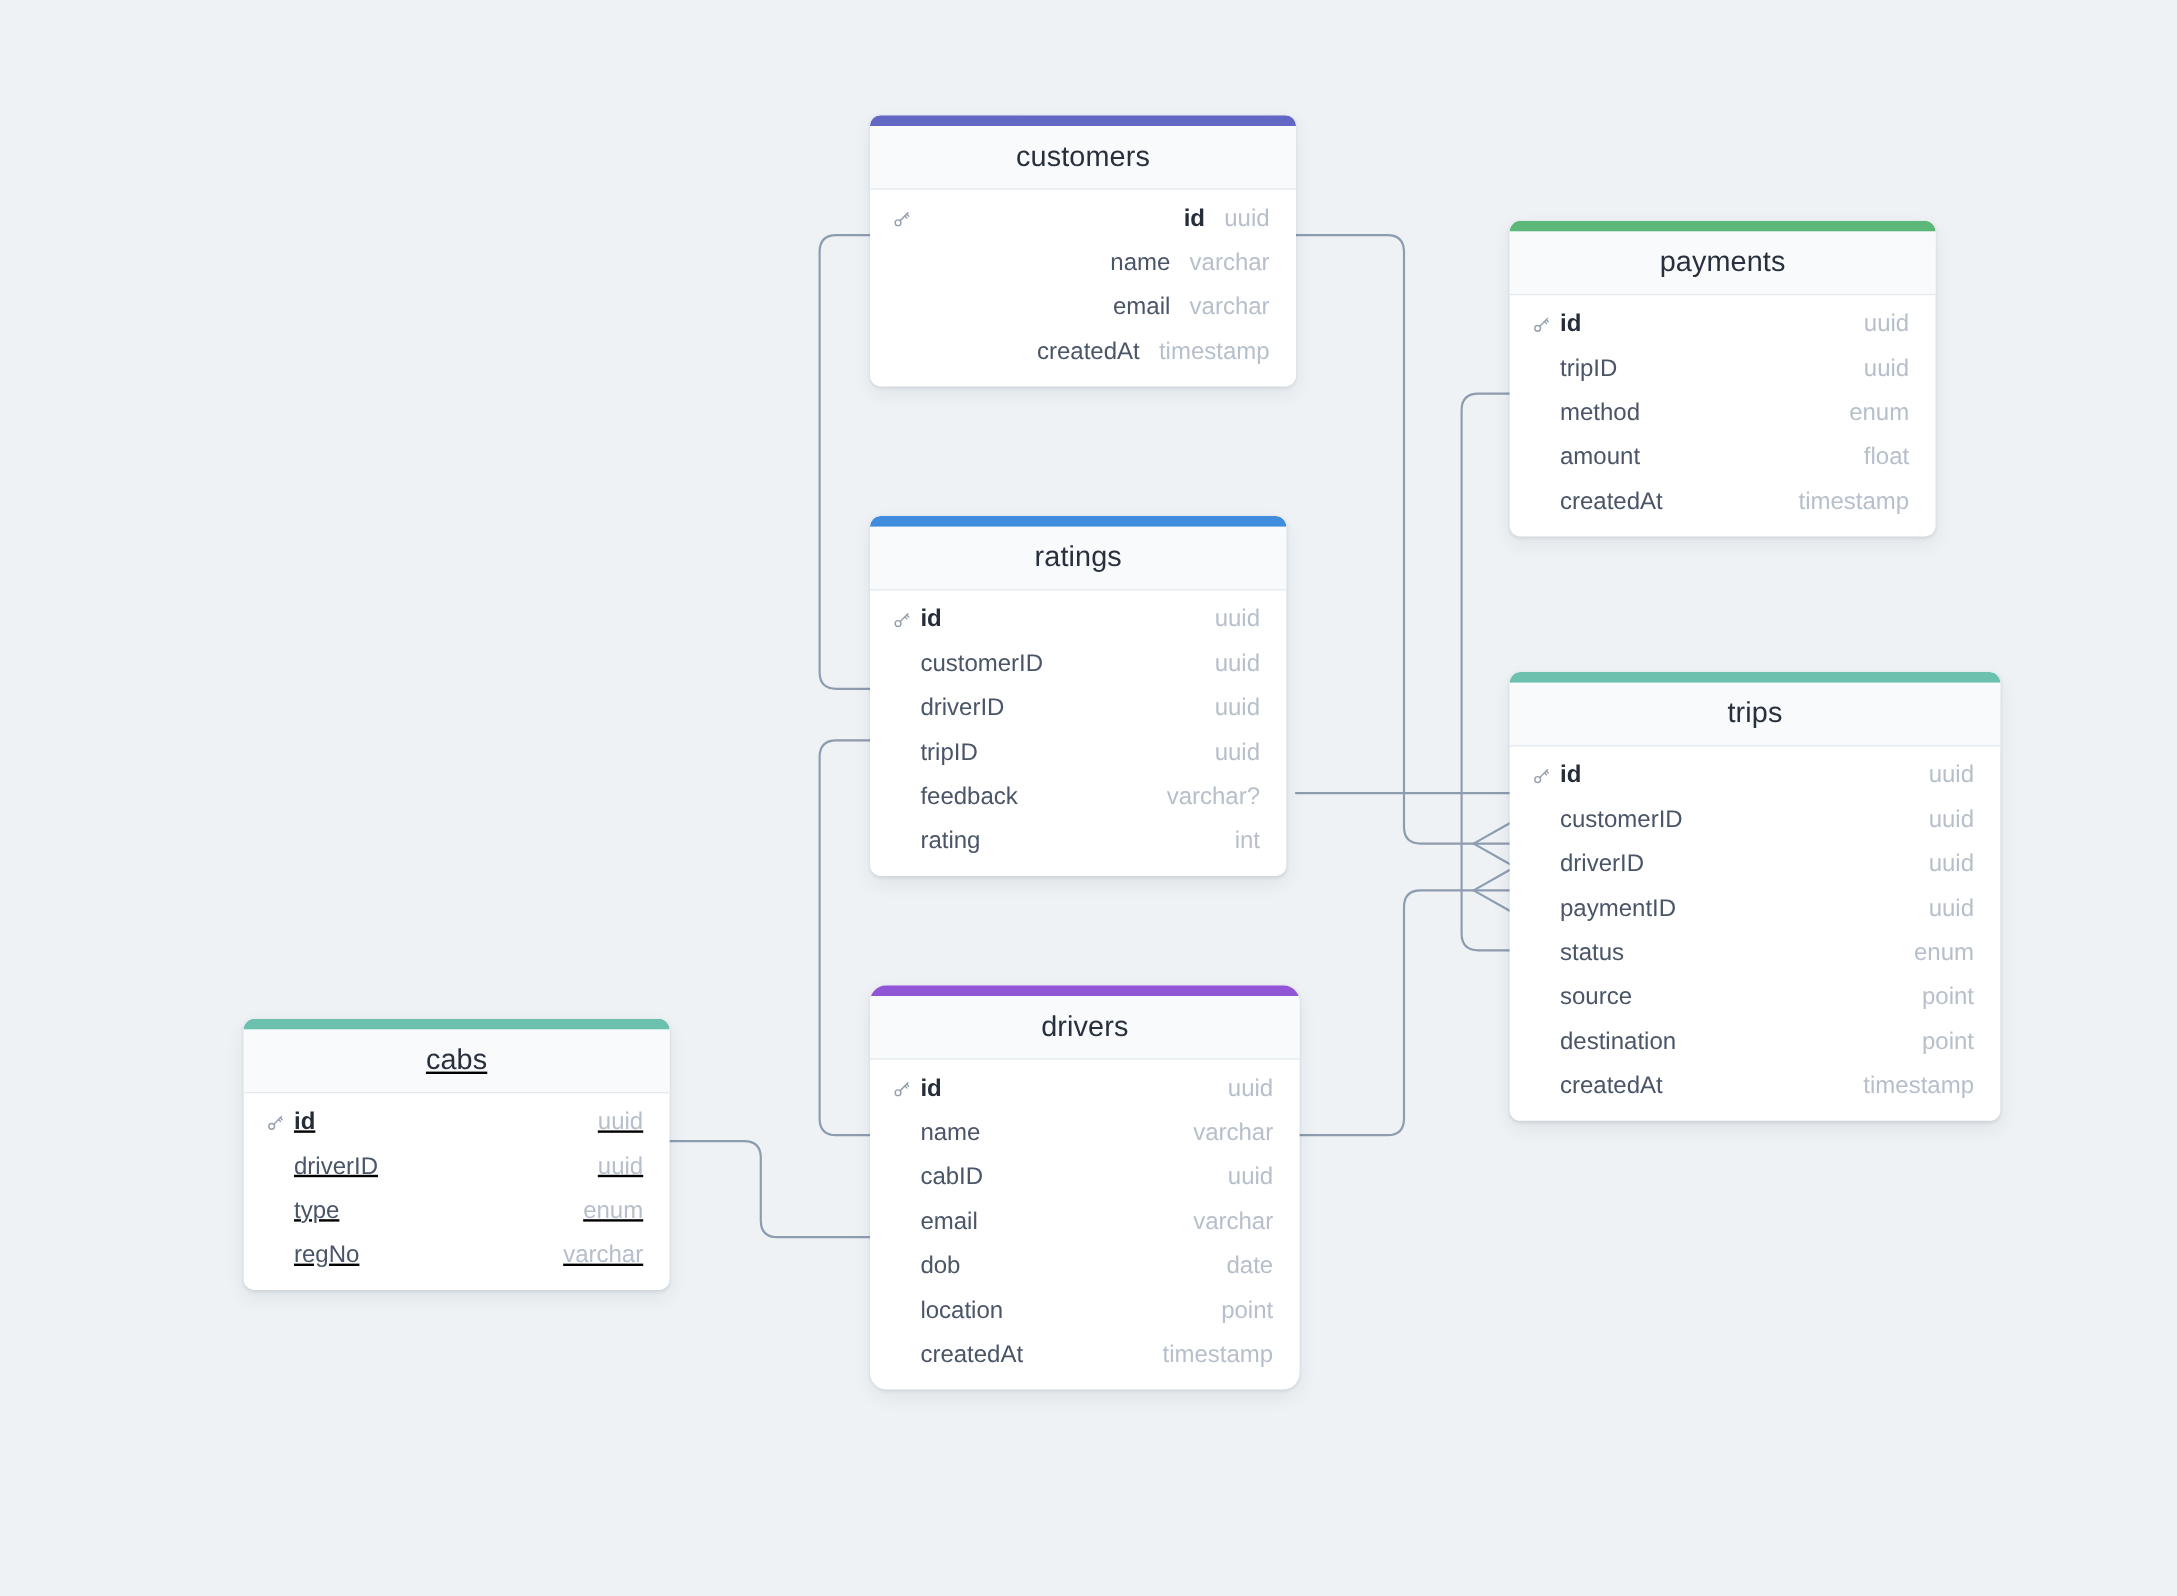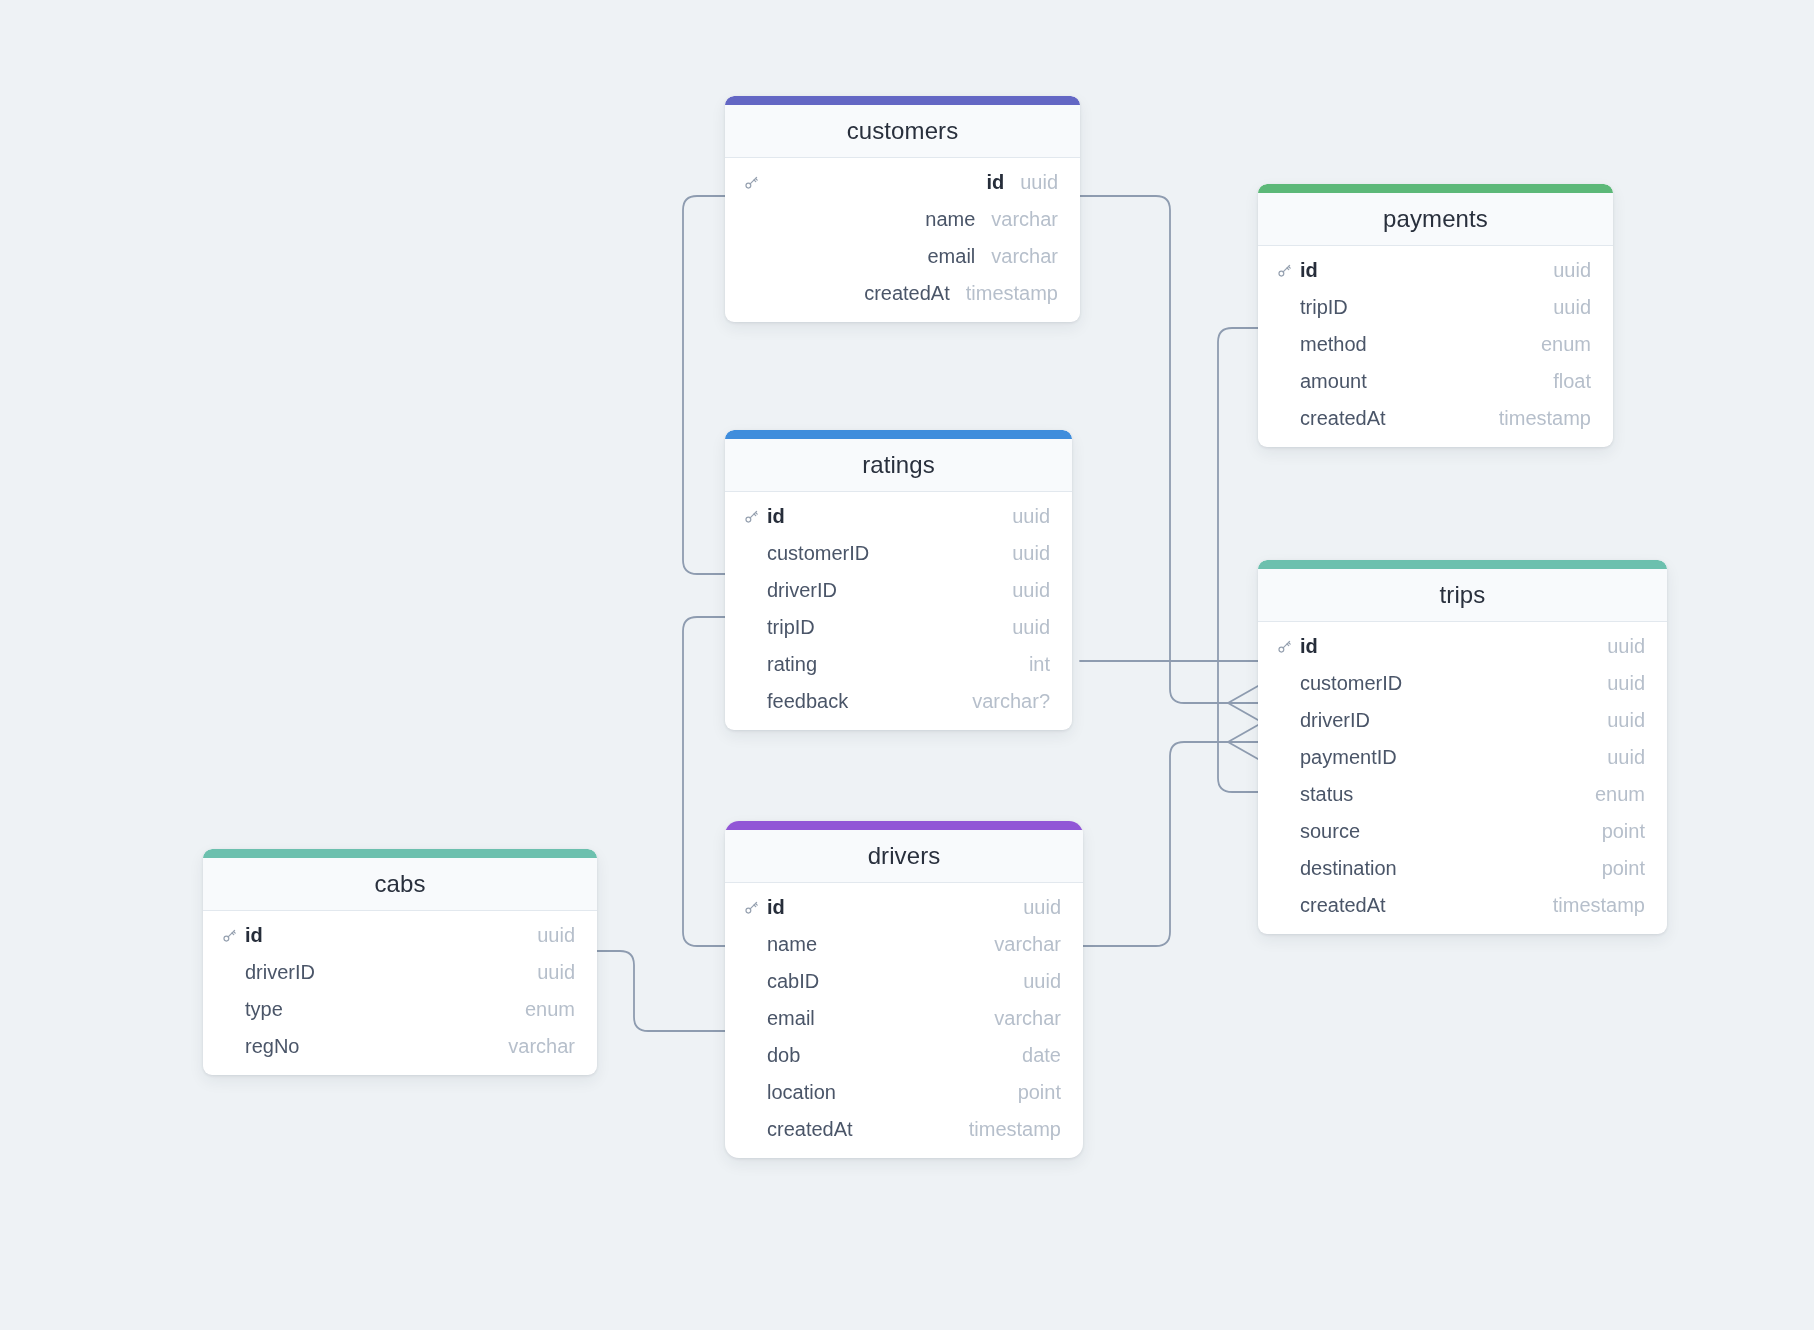--- a/index.html
+++ b/index.html
@@ -219,27 +219,27 @@
             <span class="field-name">driverID</span>
             <span class="field-type">uuid</span>
           </div>
           <div class="field-row">
             <span class="field-key"></span>
             <span class="field-name">tripID</span>
             <span class="field-type">uuid</span>
           </div>
           <div class="field-row">
             <span class="field-key"></span>
+            <span class="field-name">feedback</span>
+            <span class="field-type">varchar?</span>
+          </div>
+          <div class="field-row">
+            <span class="field-key"></span>
             <span class="field-name">rating</span>
             <span class="field-type">int</span>
-          </div>
-          <div class="field-row">
-            <span class="field-key"></span>
-            <span class="field-name">feedback</span>
-            <span class="field-type">varchar?</span>
           </div>
         </div>
       </div>
       <div class="table-card" style="left: 1258px; top: 560px; width: 409px;">
         <div class="accent-bar" style="background: rgb(108, 192, 174);"></div>
         <div class="card-title">trips</div>
         <div class="field-list">
           <div class="field-row pk">
             <span class="field-key">
               <svg class="keyicon" width="17" height="17" viewBox="0 0 24 24" fill="none" stroke="#96a1b0" stroke-width="1.7" stroke-linecap="round" stroke-linejoin="round">
@@ -282,21 +282,21 @@
             <span class="field-name">destination</span>
             <span class="field-type">point</span>
           </div>
           <div class="field-row">
             <span class="field-key"></span>
             <span class="field-name">createdAt</span>
             <span class="field-type">timestamp</span>
           </div>
         </div>
       </div>
-      <div class="table-card" style="left: 203px; top: 849px; width: 394px;">
+      <div class="table-card" style="left: 203px; top: 849px; width: 355px; text-decoration: underline;">
         <div class="accent-bar" style="background: rgb(108, 192, 174);"></div>
         <div class="card-title">cabs</div>
         <div class="field-list">
           <div class="field-row pk">
             <span class="field-key">
               <svg class="keyicon" width="17" height="17" viewBox="0 0 24 24" fill="none" stroke="#96a1b0" stroke-width="1.7" stroke-linecap="round" stroke-linejoin="round">
                 <circle cx="7.6" cy="16.4" r="3.4"></circle>
                 <path d="M10.1 13.9 L19.2 4.8"></path>
                 <path d="M15.6 8.4 L18 10.8"></path>
                 <path d="M17.7 6.3 L20.1 8.7"></path>

